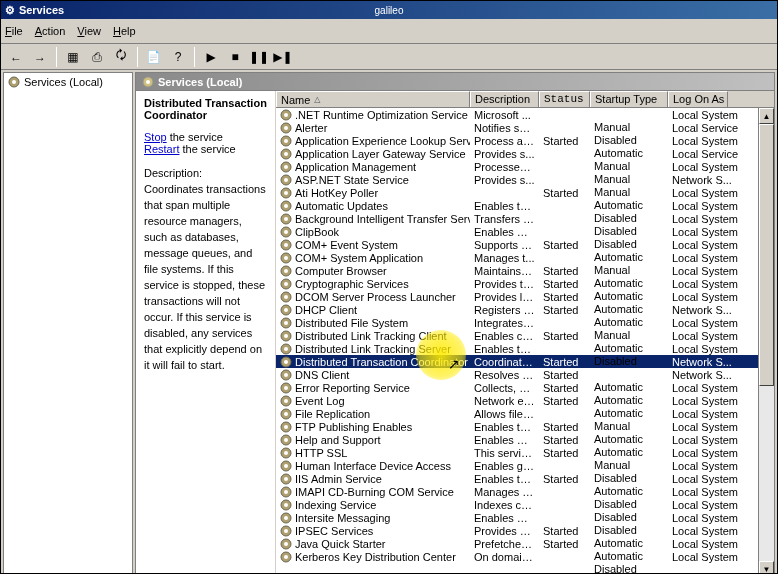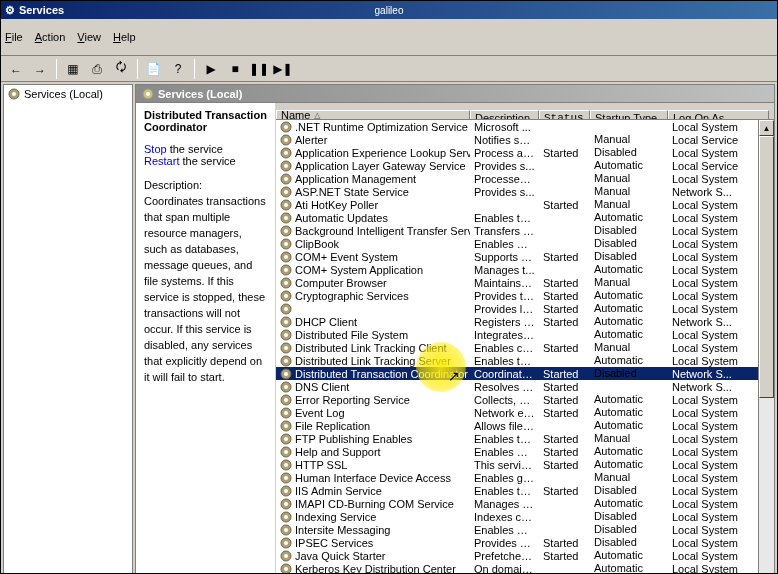--- a/index.html
+++ b/index.html
@@ -22,21 +22,21 @@
     padding: 0 4px;
     font-weight: bold;
   }
   .titlebar .icon { margin-right: 4px; font-size: 11px; }
   .titlebar .center { position: absolute; left: 50%; transform: translateX(-50%); font-weight: normal; font-size: 10px; }
   .menubar {
     background: #d4d0c8;
     height: 25px;
     display: flex;
     align-items: center;
-    padding: 18px 4px;
+    padding: 12px 4px;
     border-bottom: 1px solid #808080;
   }
   .menubar span { margin-right: 12px; cursor: default; }
   .menubar span u { text-decoration: underline; }
   .toolbar {
     background: #d4d0c8;
     height: 26px;
     display: flex;
     align-items: center;
     padding: 0 4px;
@@ -101,20 +101,21 @@
     border-right: 1px solid #d4d0c8;
     overflow: hidden;
     font-size: 11px;
   }
   .details-pane .svc-name {
     font-weight: bold;
     margin-bottom: 10px;
   }
   .details-pane a {
     color: #0000cc;
+    text-decoration: underline;
     cursor: pointer;
   }
   .details-pane .desc-label { margin-top: 12px; }
   .details-pane .desc-text { margin-top: 2px; line-height: 16px; }
   .list-pane {
     flex: 1;
     display: flex;
     flex-direction: column;
     overflow: hidden;
   }
@@ -126,27 +127,26 @@
     flex-shrink: 0;
   }
   .col-headers .col {
     border-right: 1px solid #808080;
     border-top: 1px solid #fff;
     border-left: 1px solid #fff;
     padding: 1px 4px;
     overflow: hidden;
     white-space: nowrap;
     text-overflow: clip;
-    margin-top: 7px;
   }
   .col-name { width: 194px; display:flex; align-items:center; gap:4px;}
   .col-desc { width: 69px; }
   .col-status { width: 51px; font-family: Liberation Mono, monospace; }
   .col-startup { width: 78px; }
-  .col-logon { width: 101px; }
+  .col-logon { width: 60px; }
   .sort-arrow { font-size:8px; color:#555;}
   .rows {
     flex: 1;
     overflow: hidden;
     position: relative;
   }
   .row {
     display: flex;
     height: 13px;
     align-items: center;
@@ -509,20 +509,21 @@
               <div class="cell-logon">Local System</div>
             </div>
             <div class="row">
               <div class="cell-name">
                 <span class="gear-icon">
                   <svg width="12" height="12">
                     <circle cx="6" cy="6" r="5" fill="#b0a070" stroke="#665" stroke-width="1"></circle>
                     <circle cx="6" cy="6" r="2" fill="#fff"></circle>
                   </svg>
                 </span>
+                <span>DCOM Server Process Launcher</span>
               </div>
               <div class="cell-desc">Provides la...</div>
               <div class="cell-status">Started</div>
               <div class="cell-startup">Automatic</div>
               <div class="cell-logon">Local System</div>
             </div>
             <div class="row">
               <div class="cell-name">
                 <span class="gear-icon">
                   <svg width="12" height="12">

